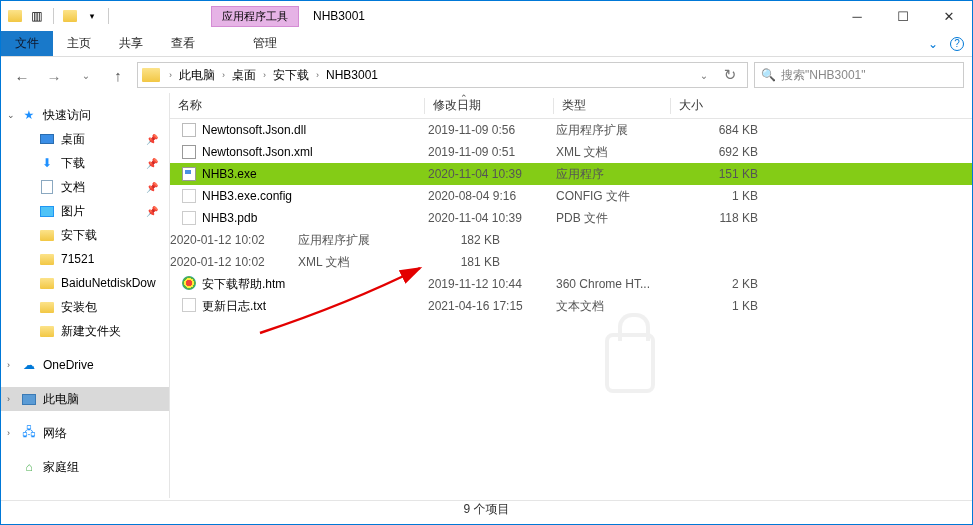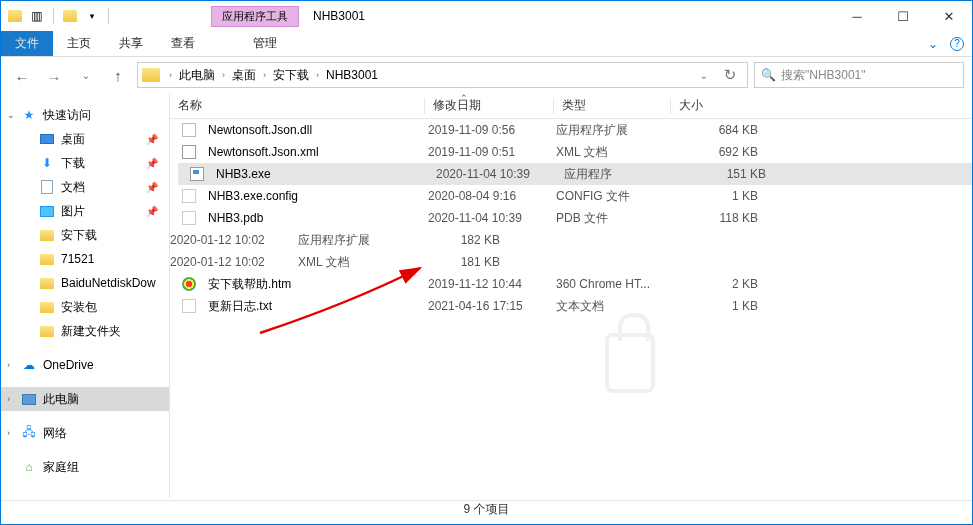--- a/index.html
+++ b/index.html
@@ -10,21 +10,21 @@
   .qat-icon { width: 16px; height: 16px; display: flex; align-items: center; justify-content: center; }
   .folder-mini { width: 14px; height: 12px; background: linear-gradient(#fce38a, #f2c744); border-radius: 1px; }
   .divider-v { width: 1px; height: 16px; background: #ccc; margin: 0 2px; }
   .contextual-tab { background: #e6b3e6; border: 1px solid #d48cd4; padding: 2px 10px; font-size: 11px; }
   .window-title { padding-left: 14px; font-size: 12px; }
   .title-spacer { flex: 1; }
   .win-controls { display: flex; }
   .win-btn { width: 46px; height: 30px; display: flex; align-items: center; justify-content: center; font-size: 13px; color: #333; }
   
   .ribbon { display: flex; align-items: stretch; height: 26px; border-bottom: 1px solid #ddd; background: #fff; }
-  .ribbon-file { background: #1979ca; color: #e5e5e5; padding: 4px 14px; font-size: 12px; display: flex; align-items: center; }
+  .ribbon-file { background: #1979ca; color: #0f172a; padding: 4px 14px; font-size: 12px; display: flex; align-items: center; }
   .ribbon-tab { padding: 4px 14px; color: #222; display: flex; align-items: center; }
   .ribbon-tab.manage { margin-left: 30px; }
   .ribbon-spacer { flex: 1; }
   .ribbon-right { display: flex; align-items: center; padding-right: 8px; color: #0078d7; }
   .ribbon-right .caret { margin-right: 12px; }
   
   .addressbar { display: flex; align-items: center; height: 36px; padding: 4px 8px; gap: 6px; background: #fff; }
   .nav-btn { width: 26px; height: 26px; display: flex; align-items: center; justify-content: center; color: #777; font-size: 15px; }
   .nav-btn.active { color: #555; }
   .addr-box { flex: 1; display: flex; align-items: center; border: 1px solid #ccc; height: 26px; padding: 0 4px; }
@@ -61,22 +61,22 @@
   .col { padding-left: 8px; color: #333; display: flex; align-items: center; height: 100%; border-right: 1px solid transparent; }
   .col-name { width: 254px; }
   .col-date { width: 128px; }
   .col-type { width: 116px; }
   .col-size { width: 90px; }
   .sort-arrow { margin: 0 auto; font-size: 9px; color: #555; position: absolute; left: 290px; top: 0; }
   .col-sep { width: 1px; height: 16px; background: #e5e5e5; }
   
   .rows { }
   .row { display: flex; align-items: center; height: 22px; }
-  .row.selected { background: #e5e5e5; margin-left: 8px; }
-  .row .cell-name { width: 258px; padding-left: 12px; display: flex; align-items: center; gap: 12px; }
+  .row.selected { background: #84cc16; }
+  .row .cell-name { width: 258px; padding-left: 12px; display: flex; gap: 6px; }
   .row .cell-date { width: 128px; color: #555; }
   .row .cell-type { width: 116px; color: #555; }
   .row .cell-size { width: 86px; color: #555; text-align: right; }
   .file-ico { width: 14px; height: 14px; display: flex; align-items: center; justify-content: center; font-size: 11px; }
   .ico-dll { border: 1px solid #bbb; background: #fff; }
   .ico-xml { border: 1px solid #999; background: #fff; }
   .ico-exe { background: #fff; border: 1px solid #999; position: relative; }
   .ico-exe::after { content: ''; position: absolute; width: 6px; height: 4px; background: #4a90e2; top: 2px; left: 2px; }
   .ico-cfg { border: 1px solid #ccc; background: #fff; }
   .ico-pdb { border: 1px solid #ccc; background: #fff; }

